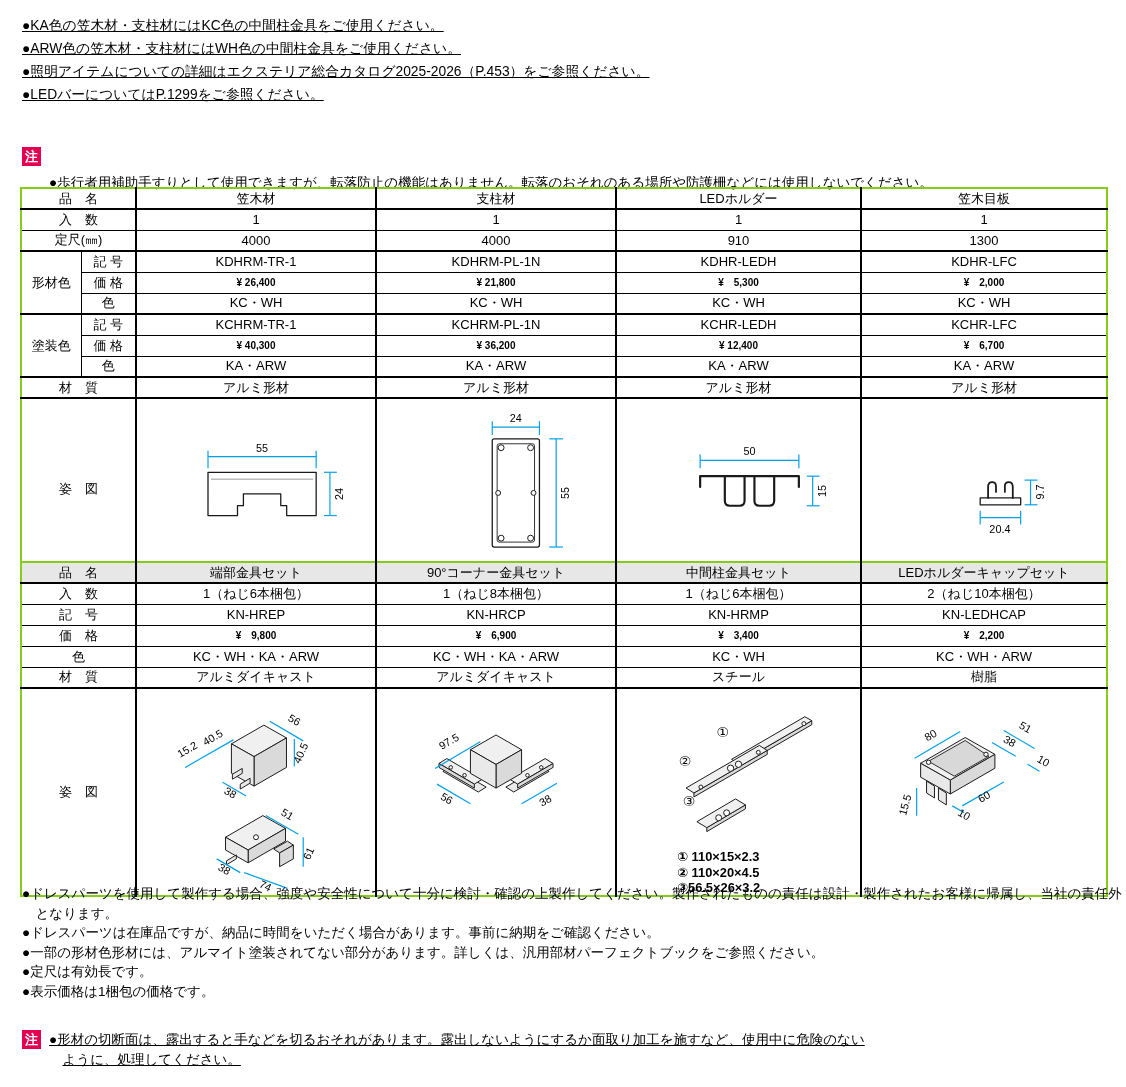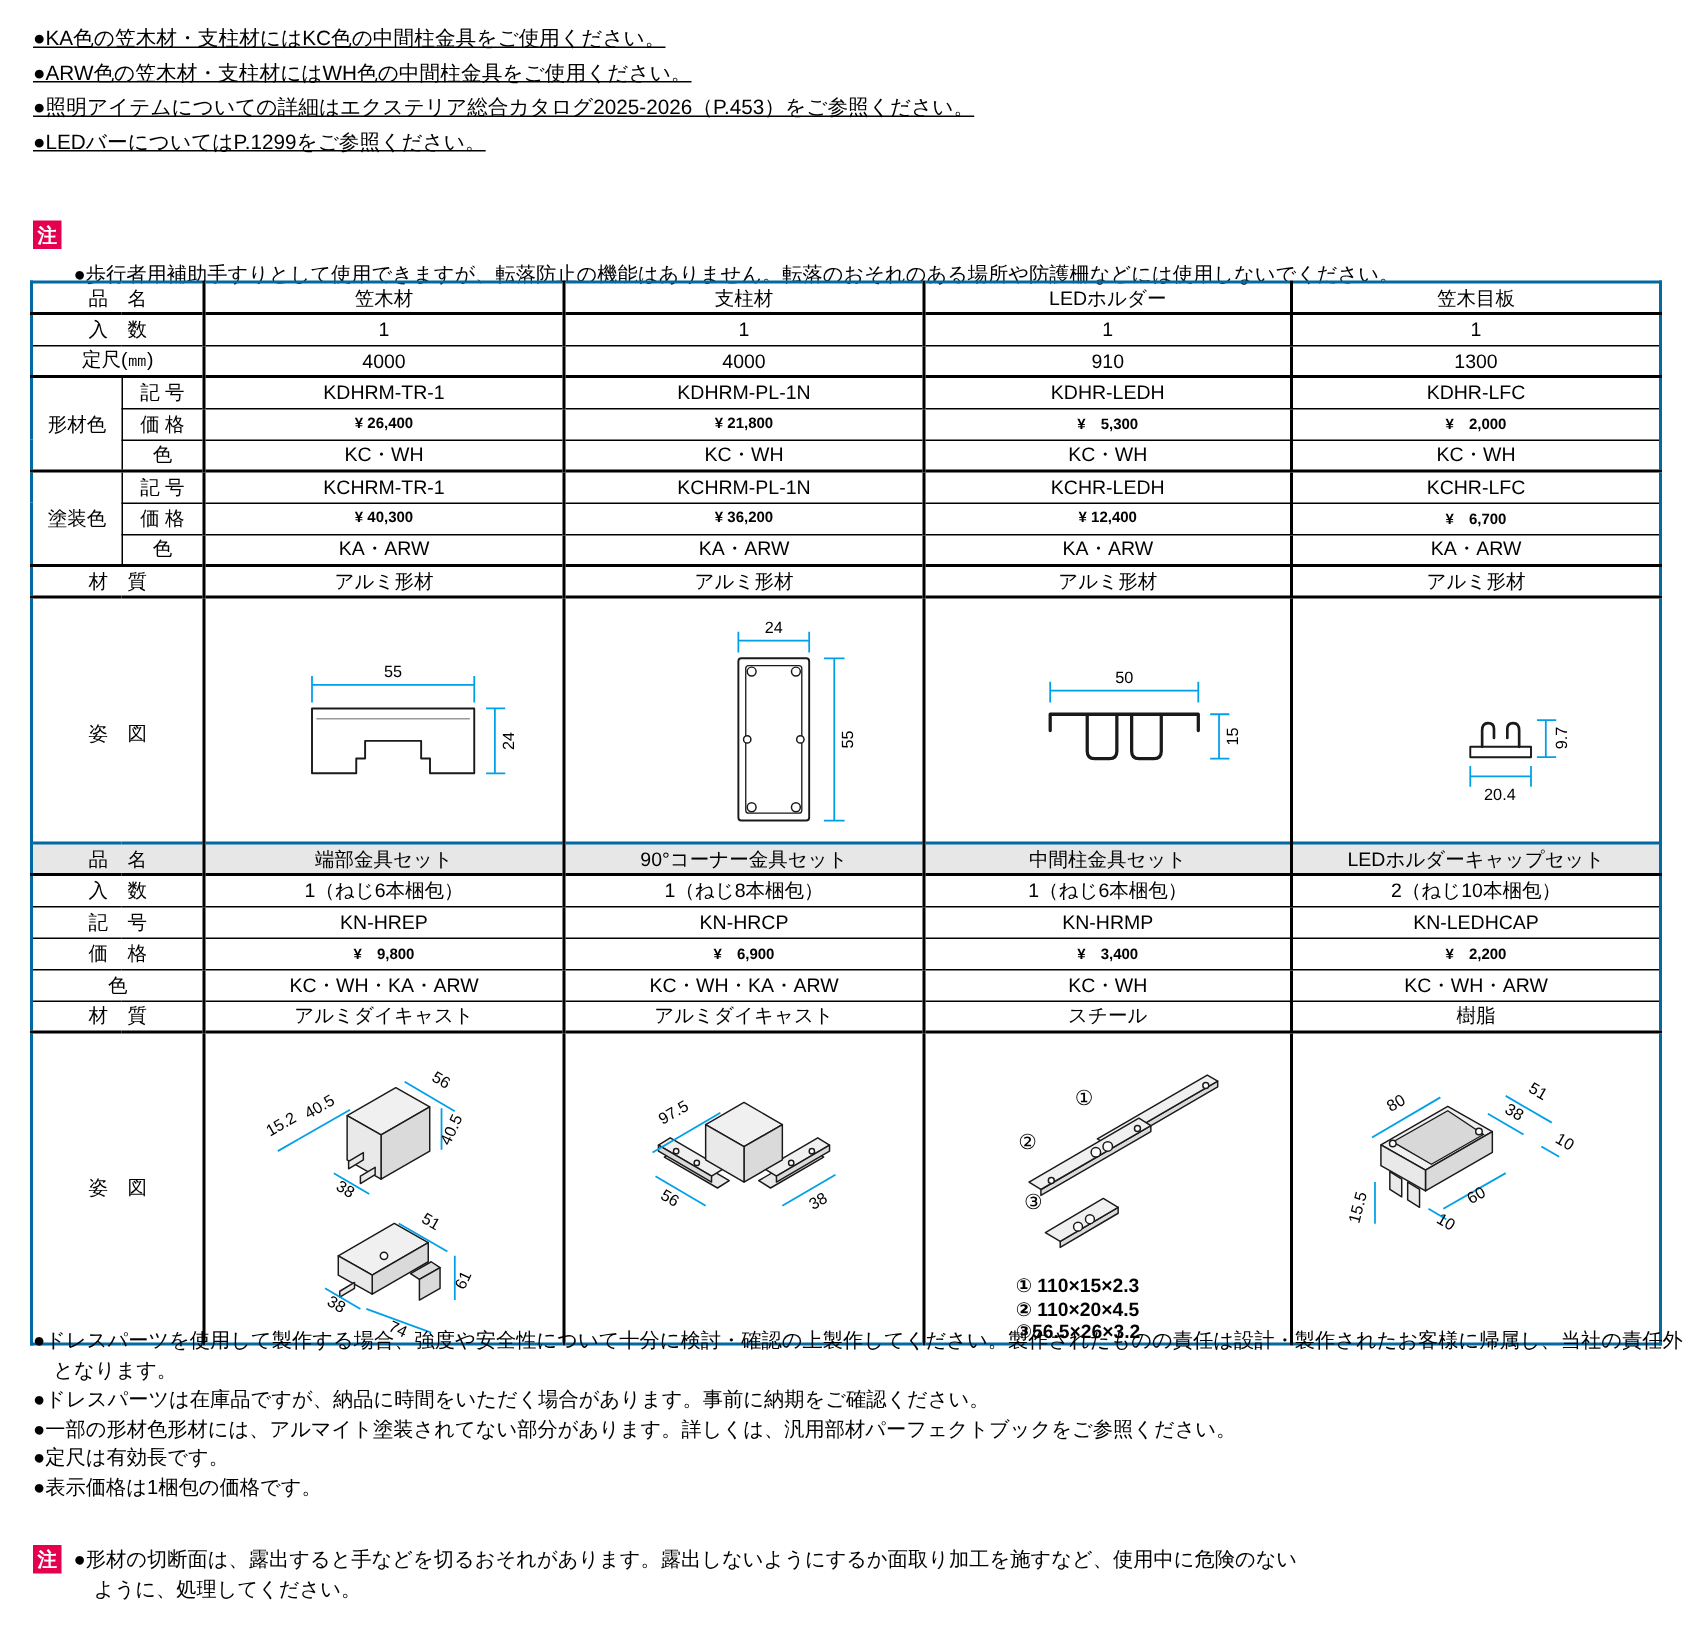--- a/index.html
+++ b/index.html
@@ -17,25 +17,25 @@
   
   .caution { position:absolute; display:flex; align-items:flex-start; gap:8px; }
   .caution-top { left:22px; top:147px; }
   .caution-bottom { left:22px; top:1030px; }
   .caution-badge {
     flex:0 0 auto; width:19px; height:19px; background:#e5004f; color:#fff;
     font-size:13px; font-weight:bold; text-align:center; line-height:19px;
   }
   .caution-text { font-size:13.5px; line-height:19.5px; padding-left:1em; text-indent:-1em; }
   .caution-top .caution-text { width:1060px; white-space:nowrap;margin-top:26px; }
-  .caution-bottom .caution-text { width:822px; }
+  .caution-bottom .caution-text { width:822px;text-decoration:underline; }
   
   table.spec {
     position:absolute; left:20px; border-collapse:collapse; table-layout:fixed;
-    width:1086px; font-size:13px; border:2px solid #0369a1;
+    width:1086px; font-size:13px; border:2px solid #84cc16;
   }
   #t1 { top:187px; } #t2 { top:561px; }
   table.spec td { border:1px solid #000; text-align:center; height:21px; padding:0 3px; vertical-align:middle; }
   table.spec td.prod { border-left:2px solid #000; }
   table.spec tr.sep td { border-top:2px solid #000; }
   table.spec td.b { font-weight:bold; font-size:10px; white-space:pre; }
   table.spec td.fig1 { height:158px; padding:12px; }
   table.spec td.fig2 { height:208px; padding:0; }
   #t2 tr.hdr td { background:#e7e7e7; }
   svg { display:block; margin:0 auto; }

